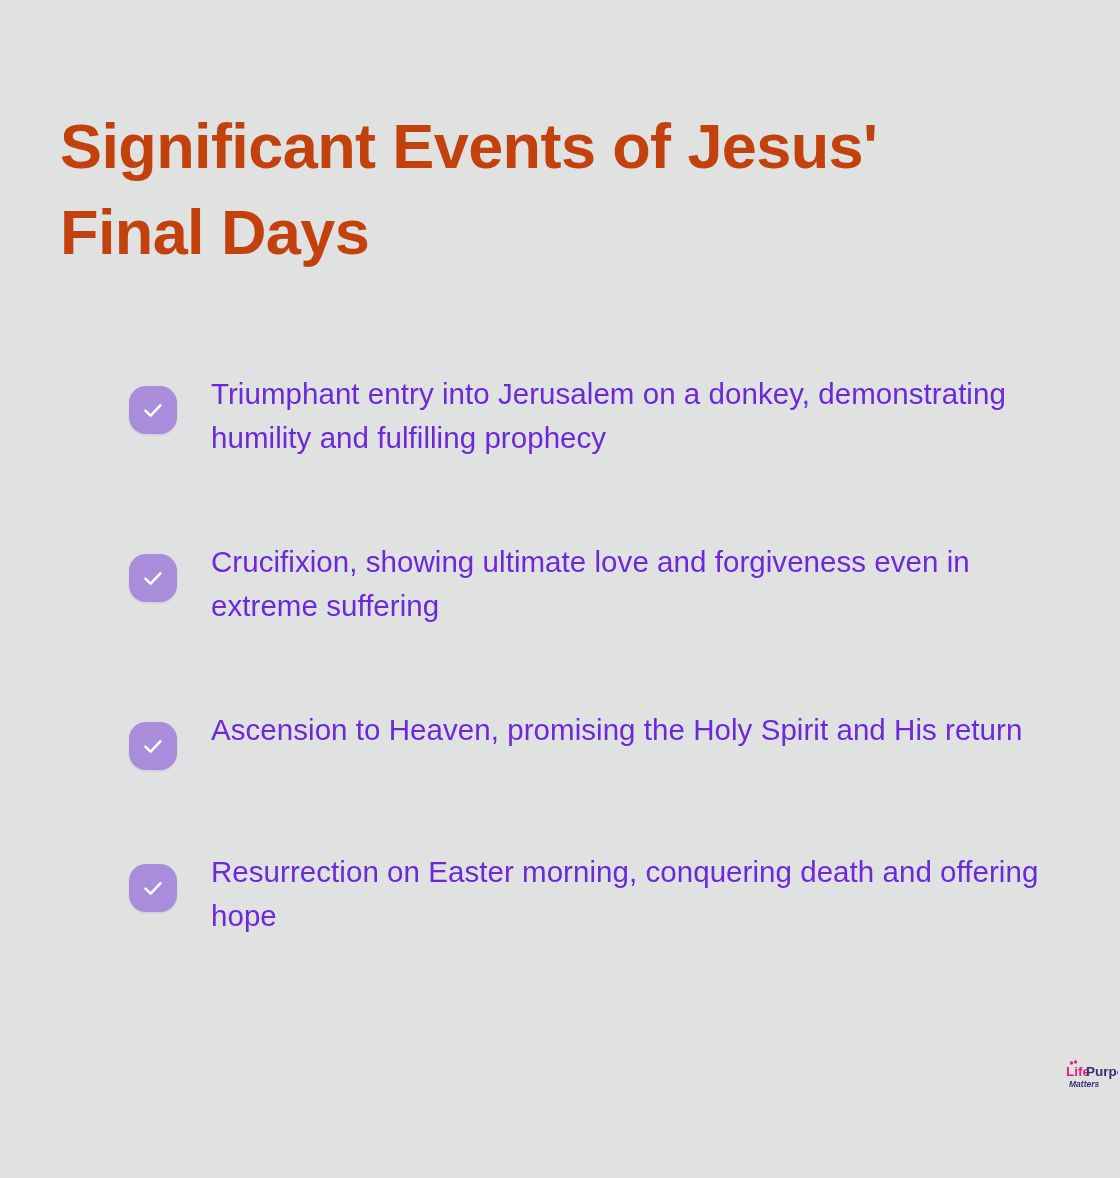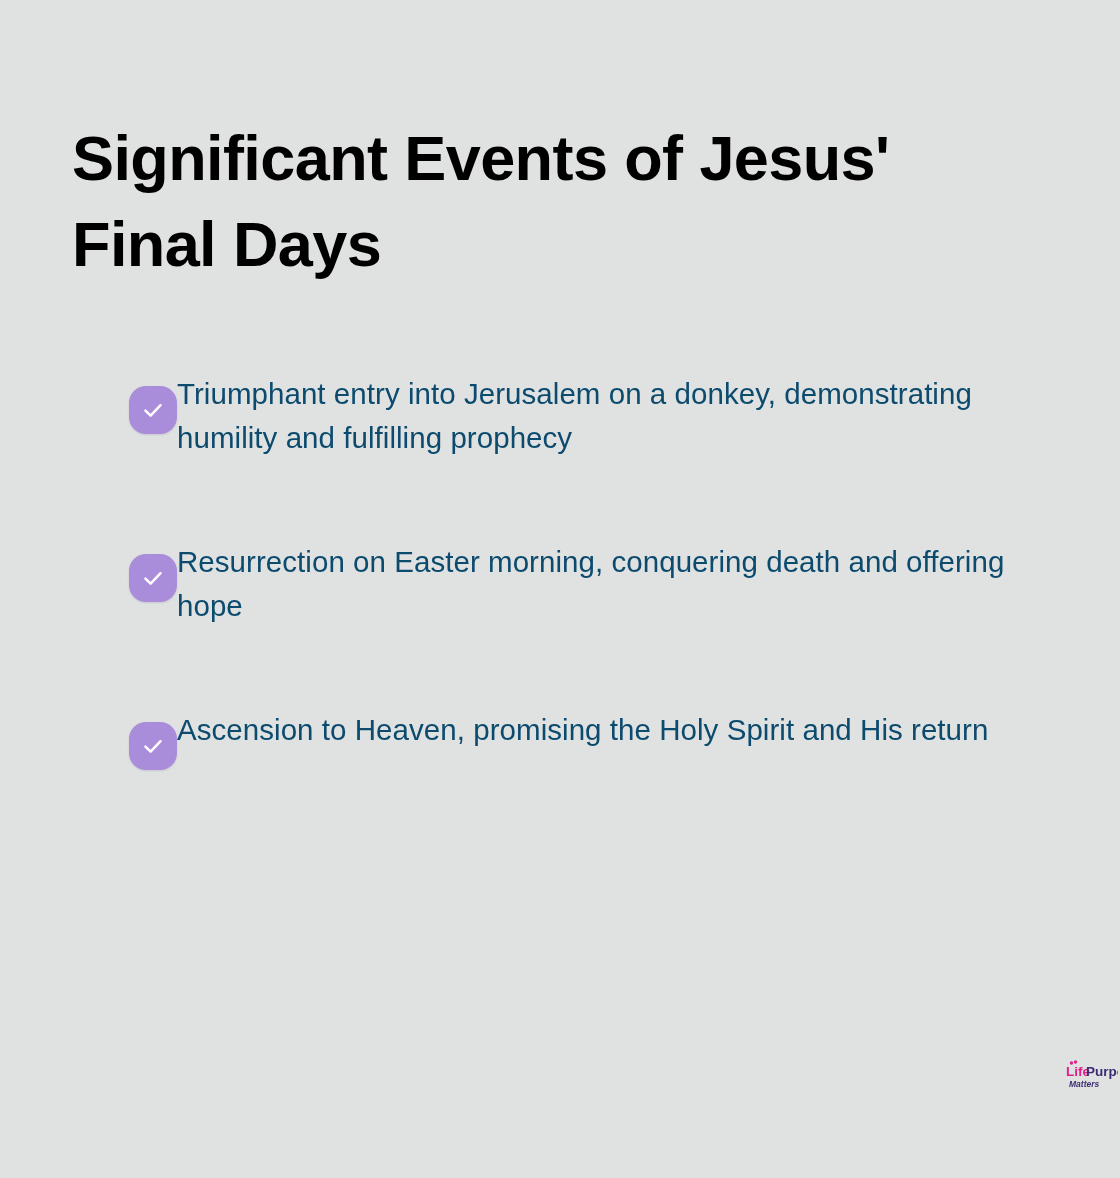--- a/index.html
+++ b/index.html
@@ -25,24 +25,24 @@
 
   
   .title {
     position: absolute;
     left: 60px;
     top: 104px;
     width: 900px;
     font-size: 63px;
     line-height: 1.36;
     font-weight: 700;
-    color: #000000;
+    color: #c2410c;
     letter-spacing: -0.6px;
     white-space: pre-line;
-    margin: 12px;
+    margin: 0;
   }
 
   
   .list {
     position: absolute;
     left: 129px;
     top: 372px;
     right: 60px;
     list-style: none;
     margin: 0;
@@ -70,23 +70,24 @@
     box-shadow: 0 1px 2px rgba(90, 70, 140, 0.18);
   }
   .check-badge svg {
     display: block;
     width: 26px;
     height: 26px;
   }
 
   .item-text {
     flex: 1 1 auto;
+    margin-left: 34px;
     font-size: 29.5px;
     line-height: 1.49;
-    color: #0c4a6e;
+    color: #6d28d9;
     font-weight: 400;
     letter-spacing: 0.05px;
     max-width: 840px;
   }
 
   
   .logo {
     position: absolute;
     left: 1036px;
     top: 1048px;
@@ -108,37 +109,45 @@
     <li class="list-item">
       <span class="check-badge">
         <svg viewBox="0 0 24 24" fill="none" aria-hidden="true">
           <path d="M5 12.5 L9.8 17.2 L19 7.6" stroke="#ffffff" stroke-width="2.3" stroke-linecap="round" stroke-linejoin="round"></path>
         </svg>
       </span>
       <span class="item-text">Triumphant entry into Jerusalem on a donkey, demonstrating humility and fulfilling prophecy</span>
     </li>
 
 
-
     <li class="list-item">
       <span class="check-badge">
         <svg viewBox="0 0 24 24" fill="none" aria-hidden="true">
           <path d="M5 12.5 L9.8 17.2 L19 7.6" stroke="#ffffff" stroke-width="2.3" stroke-linecap="round" stroke-linejoin="round"></path>
         </svg>
       </span>
-      <span class="item-text">Resurrection on Easter morning, conquering death and offering hope</span>
+      <span class="item-text">Crucifixion, showing ultimate love and forgiveness even in extreme suffering</span>
     </li>
 
     <li class="list-item">
       <span class="check-badge">
         <svg viewBox="0 0 24 24" fill="none" aria-hidden="true">
           <path d="M5 12.5 L9.8 17.2 L19 7.6" stroke="#ffffff" stroke-width="2.3" stroke-linecap="round" stroke-linejoin="round"></path>
         </svg>
       </span>
       <span class="item-text">Ascension to Heaven, promising the Holy Spirit and His return</span>
+    </li>
+
+    <li class="list-item">
+      <span class="check-badge">
+        <svg viewBox="0 0 24 24" fill="none" aria-hidden="true">
+          <path d="M5 12.5 L9.8 17.2 L19 7.6" stroke="#ffffff" stroke-width="2.3" stroke-linecap="round" stroke-linejoin="round"></path>
+        </svg>
+      </span>
+      <span class="item-text">Resurrection on Easter morning, conquering death and offering hope</span>
     </li>
 
   </ul>
 
   <div class="logo">
     <svg viewBox="0 0 82 48" aria-hidden="true">
 
       <path d="M22 4 A 20 20 0 1 0 22 44 A 16.5 16.5 0 1 1 22 4 Z" fill="#3b2d72"></path>
 
       <path d="M27 9 A 15 15 0 1 0 27 39 A 12 12 0 1 1 27 9 Z" fill="#e0218a"></path>

